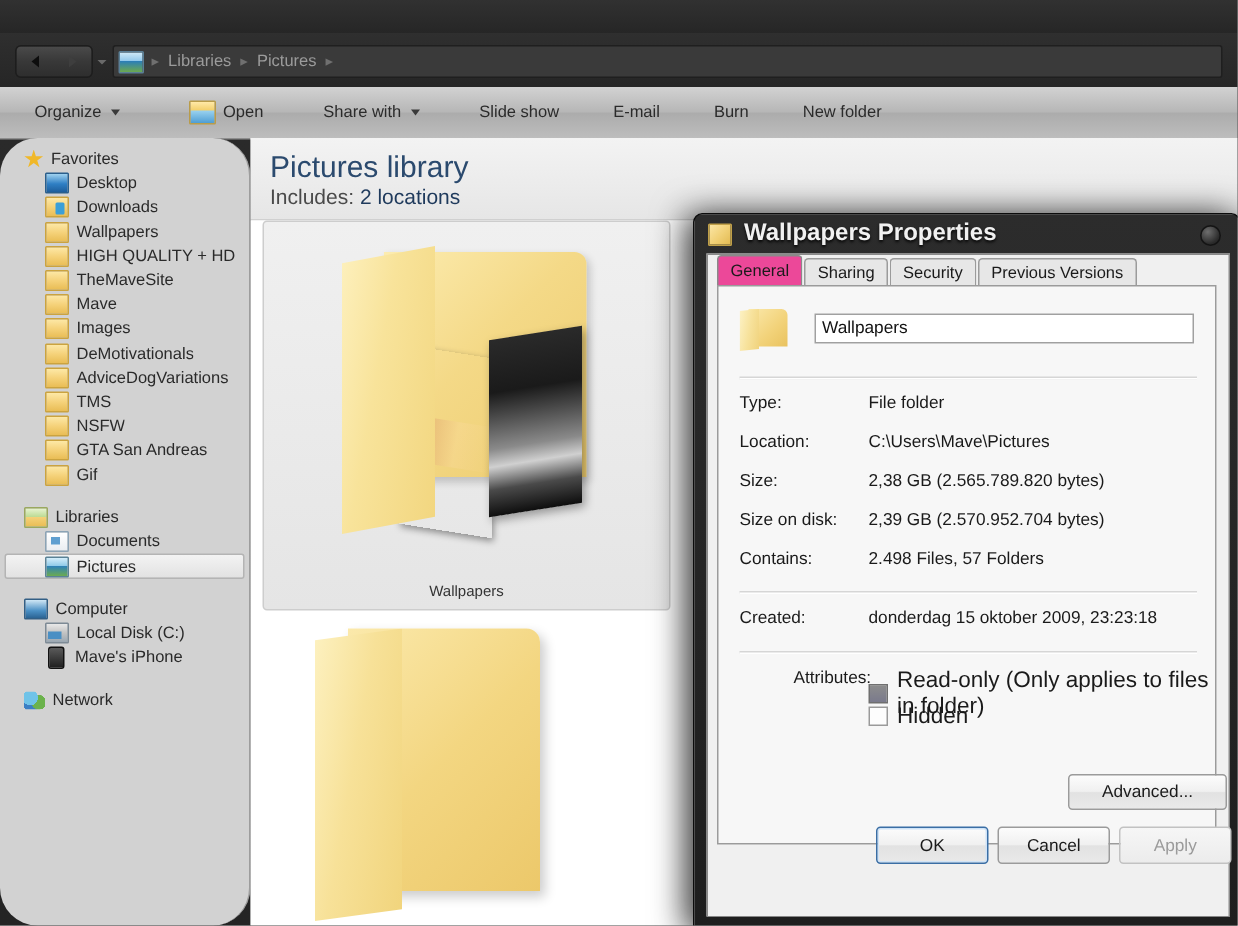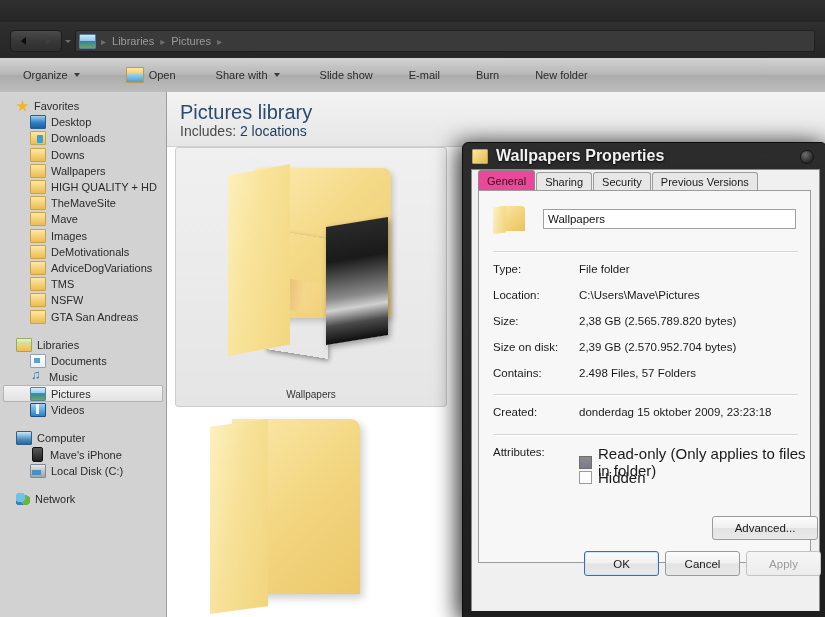--- a/index.html
+++ b/index.html
@@ -74,20 +74,21 @@
     width:16px;height:14px;margin-right:5px;border-radius:1px;flex:none;
     background:linear-gradient(180deg,#ffe9a8 0%,#f3cf6a 40%,#9ad2ef 41%,#4f9ed4 100%);
     border:1px solid #b99c4a;
   }
 
   
   .sidebar{
     position:absolute;left:0;top:92px;width:166px;height:525px;
     background:#d2d2d2;border-right:1px solid #9d9d9d;
     overflow:hidden;
+    border-radius:25px;
   }
   .nav-row{
     display:flex;align-items:center;height:16.2px;padding-left:16px;color:#2a2a2a;font-size:11px;white-space:nowrap;
   }
   .nav-row.child{padding-left:30px;}
   .nav-row.selected{
     background:linear-gradient(180deg,#f3f3f3 0%,#e2e2e2 100%);
     border:1px solid #b4b4b4;border-radius:2px;height:15px;margin:0 3px;padding-left:26px;
   }
   .nav-label{overflow:hidden;text-overflow:ellipsis;}
@@ -384,24 +385,20 @@
       <div class="nav-row child">
         <span class="nav-ico ico-desktop"></span>
         <span class="nav-label">Desktop</span>
       </div>
       <div class="nav-row child">
         <span class="nav-ico ico-downloads"></span>
         <span class="nav-label">Downloads</span>
       </div>
       <div class="nav-row child">
         <span class="nav-ico ico-folder"></span>
-        <span class="nav-label">Downs</span>
-      </div>
-      <div class="nav-row child">
-        <span class="nav-ico ico-folder"></span>
         <span class="nav-label">Wallpapers</span>
       </div>
       <div class="nav-row child">
         <span class="nav-ico ico-folder"></span>
         <span class="nav-label">HIGH QUALITY + HD</span>
       </div>
       <div class="nav-row child">
         <span class="nav-ico ico-folder"></span>
         <span class="nav-label">TheMaveSite</span>
       </div>
@@ -425,58 +422,54 @@
         <span class="nav-ico ico-folder"></span>
         <span class="nav-label">TMS</span>
       </div>
       <div class="nav-row child">
         <span class="nav-ico ico-folder"></span>
         <span class="nav-label">NSFW</span>
       </div>
       <div class="nav-row child">
         <span class="nav-ico ico-folder"></span>
         <span class="nav-label">GTA San Andreas</span>
+      </div>
+      <div class="nav-row child">
+        <span class="nav-ico ico-folder"></span>
+        <span class="nav-label">Gif</span>
       </div>
 
       <div class="nav-gap"></div>
 
       <div class="nav-row">
         <span class="nav-ico ico-lib"></span>
         <span class="nav-label">Libraries</span>
       </div>
       <div class="nav-row child">
         <span class="nav-ico ico-doc"></span>
         <span class="nav-label">Documents</span>
       </div>
-      <div class="nav-row child">
-        <span class="nav-ico ico-music"></span>
-        <span class="nav-label">Music</span>
-      </div>
       <div class="nav-row child selected">
         <span class="nav-ico ico-pictures"></span>
         <span class="nav-label">Pictures</span>
       </div>
-      <div class="nav-row child">
-        <span class="nav-ico ico-video"></span>
-        <span class="nav-label">Videos</span>
-      </div>
 
       <div class="nav-gap"></div>
 
       <div class="nav-row">
         <span class="nav-ico ico-computer"></span>
         <span class="nav-label">Computer</span>
       </div>
       <div class="nav-row child">
+        <span class="nav-ico ico-disk"></span>
+        <span class="nav-label">Local Disk (C:)</span>
+      </div>
+      <div class="nav-row child">
         <span class="ico-phone"></span>
         <span class="nav-label">Mave's iPhone</span>
-      </div>
-      <div class="nav-row child">
-        <span class="nav-ico ico-disk"></span>
-        <span class="nav-label">Local Disk (C:)</span>
       </div>
 
       <div class="nav-gap"></div>
 
       <div class="nav-row">
         <span class="nav-ico ico-network"></span>
         <span class="nav-label">Network</span>
       </div>
     </div>
 
@@ -569,21 +562,21 @@
 
         <div class="sep" style="top:203px;"></div>
 
         <div class="prop-row" style="top:215px;">
           <span class="prop-key">Created:</span>
           <span class="prop-val">donderdag 15 oktober 2009, 23:23:18</span>
         </div>
 
         <div class="sep" style="top:243px;"></div>
 
-        <span class="attr-label" style="top:255px;">Attributes:</span>
+        <span class="attr-label" style="top:255px;margin-left:36px;">Attributes:</span>
 
         <div class="cb-row" style="left:100px;top:254px;">
           <span class="cbox indeterminate"></span>
           <span>Read-only (Only applies to files in folder)</span>
         </div>
         <div class="cb-row" style="left:100px;top:278px;">
           <span class="cbox"></span>
           <span>Hidden</span>
         </div>
 

